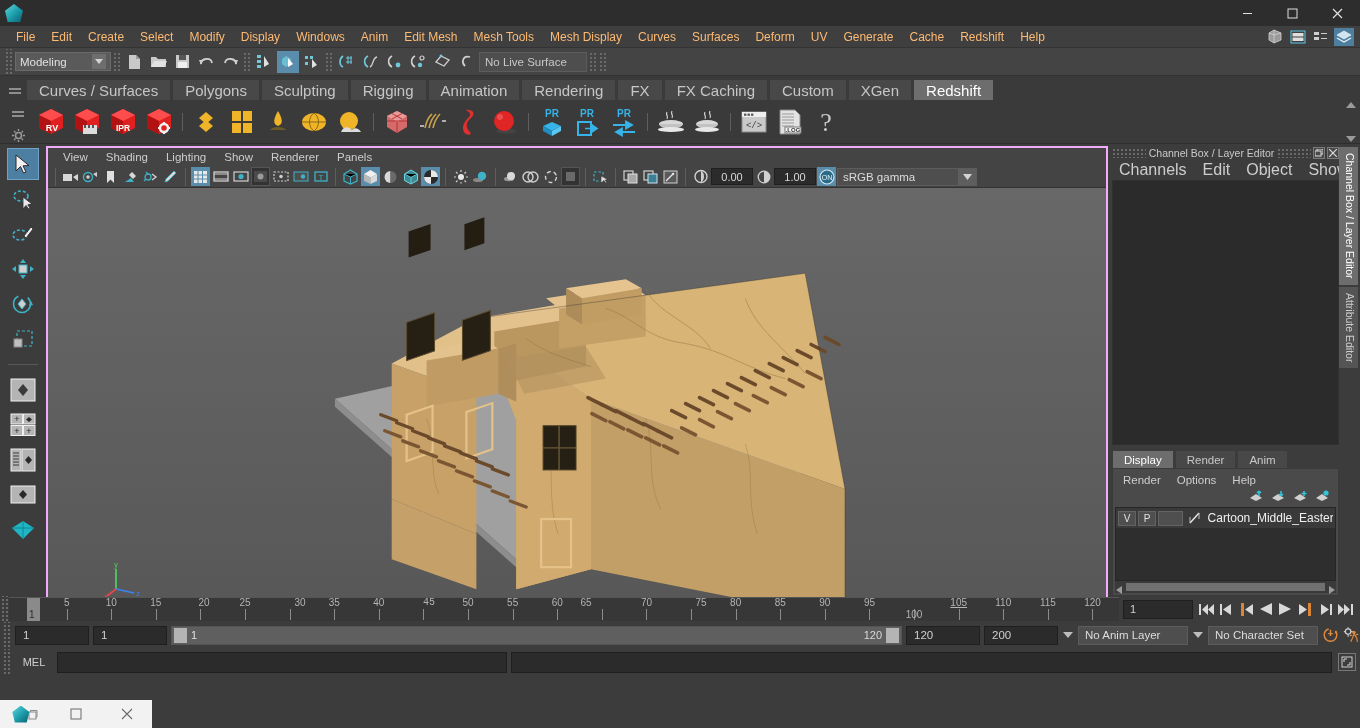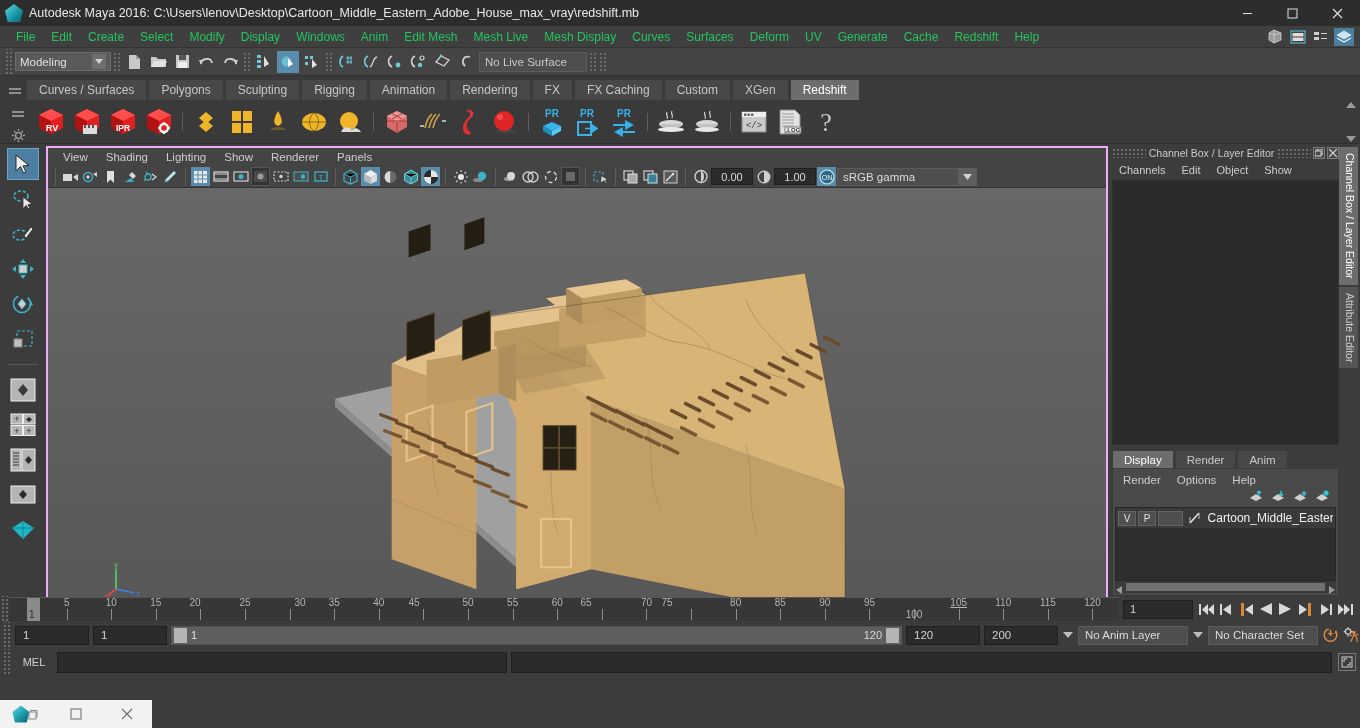--- a/index.html
+++ b/index.html
@@ -13,21 +13,21 @@
     clip-path:polygon(50% 0,100% 38%,85% 100%,15% 100%,0 38%); }
   .title-text { font-size:12.5px; color:#e8e8e8; white-space:nowrap; }
   .title-btns { margin-left:auto; display:flex; height:26px; }
   .tbtn { width:45px; height:26px; display:flex; align-items:center; justify-content:center;
     color:#e0e0e0; font-size:13px; }
   .tbtn svg{display:block;}
 
   
   .menubar { height:22px; background:#3f3f3f; display:flex; align-items:center;
     padding-left:8px; border-bottom:1px solid #333; }
-  .menu-item { padding:0 8px; height:22px; line-height:22px; font-size:12px; color:#22c55e;
+  .menu-item { padding:0 8px; height:22px; line-height:22px; font-size:12px; color:#fdba74;
     white-space:nowrap; }
   .menubar-right { margin-left:auto; display:flex; align-items:center; gap:3px; padding-right:6px; }
   .mr-ico { width:20px; height:18px; display:flex; align-items:center; justify-content:center; }
   .mr-ico.on { background:#4f7f9f; }
 
   
   .statusline { height:28px; background:#444444; display:flex; align-items:center;
     padding-left:4px; gap:2px; border-bottom:1px solid #333; }
   .grip { width:9px; height:26px; flex:none;
     background-image:radial-gradient(#6a6a6a 1px, transparent 1px);
@@ -41,21 +41,21 @@
     background-image:radial-gradient(#6a6a6a 1px,transparent 1px); background-size:4px 4px; }
   .sbtn { width:22px; height:22px; display:flex; align-items:center; justify-content:center; flex:none; }
   .sbtn.on { background:#5a8cab; }
   .livesurf { width:108px; height:20px; background:#4e4e4e; border:1px solid #5c5c5c;
     display:flex; align-items:center; padding-left:5px; font-size:11.5px; color:#c8c8c8; }
 
   
   .shelftabs { height:24px; background:#3a3a3a; display:flex; align-items:flex-end; padding-left:4px; }
   .shelf-handle { width:22px; height:22px; display:flex; align-items:center; justify-content:center; }
   .shelf-handle i{display:block;width:12px;height:2px;background:#8e8e8e;box-shadow:0 4px 0 #8e8e8e;}
-  .stab { height:21px; line-height:21px; padding:0 12px; font-size:12px; color:#c6c6c6;
+  .stab { height:21px; line-height:21px; padding:0 12px; font-size:15px; color:#c6c6c6;
     background:#484848; border:1px solid #3a3a3a; border-bottom:none; margin-right:1px; }
   .stab.active { background:#6d6d6d; color:#fff; }
   .shelfbar { height:44px; background:#3a3a3a; display:flex; align-items:center;
     padding-left:4px; gap:2px; position:relative; border-bottom:1px solid #2e2e2e;}
   .shelf-left-col{width:28px;height:44px;display:flex;flex-direction:column;align-items:center;justify-content:center;gap:6px;}
   .shelf-gear{width:13px;height:13px;}
   .shicon { width:34px; height:38px; display:flex; align-items:center; justify-content:center; flex:none; }
   .shelf-scroll { position:absolute; right:2px; top:2px; width:14px; height:40px;
     display:flex; flex-direction:column; justify-content:space-between; align-items:center; }
   .shelf-scroll div{width:0;height:0;border-left:5px solid transparent;border-right:5px solid transparent;}
@@ -91,21 +91,21 @@
   
   .rightpanel { width:250px; background:#3c3c3c; display:flex; }
   .rp-body { width:229px; display:flex; flex-direction:column; padding:2px 0 0 2px; }
   .rp-title { height:14px; display:flex; align-items:center; font-size:10px; color:#bdbdbd; }
   .rp-dots { width:34px; height:10px; background-image:radial-gradient(#6a6a6a 1px,transparent 1px);
     background-size:4px 4px; }
   .rp-title-t { flex:1; text-align:center; font-size:10.5px; color:#c9c9c9; }
   .rp-wbtn { width:12px; height:12px; border:1px solid #7a7a7a; margin-left:2px;
     display:flex; align-items:center; justify-content:center; font-size:8px; color:#ddd; background:#4a4a4a;}
   .cbmenu { height:20px; display:flex; align-items:center; gap:2px; }
-  .cbmenu span { padding:0 7px; font-size:11px; color:#cdcdcd;text-align:right; }
+  .cbmenu span { padding:0 7px; font-size:16px; color:#cdcdcd;text-align:right; }
   .channelbox { flex:1; background:#2b2b2b; border:1px solid #303030; }
   .layertabs { height:20px; display:flex; align-items:flex-end; margin-top:3px; }
   .ltab { height:18px; line-height:18px; padding:0 11px; font-size:11.5px; background:#484848;
     color:#c8c8c8; margin-right:1px; border:1px solid #3c3c3c; border-bottom:none; }
   .ltab.active { background:#6d6d6d; color:#fff; }
   .layerbox { height:128px; background:#4a4a4a; border:1px solid #3a3a3a;
     display:flex; flex-direction:column; padding:2px; }
   .lmenu { height:18px; display:flex; align-items:center; }
   .lmenu span { padding:0 8px; font-size:11.5px; color:#cdcdcd; }
   .lbtns { height:18px; display:flex; align-items:center; justify-content:flex-end; gap:7px; padding-right:6px; }
@@ -167,21 +167,20 @@
   .tk-logo { width:17px; height:17px;
     background:linear-gradient(135deg,#5fdbe0 0%,#1b9aa8 55%,#0d5f74 100%);
     clip-path:polygon(50% 0,100% 38%,85% 100%,15% 100%,0 38%); }
   .bottomstrip{position:absolute;left:0;bottom:0;width:100%;height:28px;background:#3c3c3c;}
 </style>
 </head>
 <body>
 
 <div class="titlebar">
   <div class="title-logo"></div>
-  <div class="title-text">Autodesk Maya 2016: C:\Users\lenov\Desktop\Cartoon_Middle_Eastern_Adobe_House_max_vray\redshift.mb</div>
   <div class="title-btns">
     <div class="tbtn">
       <svg width="11" height="11" viewBox="0 0 11 11">
           <rect x="1" y="5" width="9" height="1" fill="#e0e0e0"></rect>
         </svg>
     </div>
     <div class="tbtn">
       <svg width="11" height="11" viewBox="0 0 11 11">
           <rect x="1" y="1" width="9" height="9" fill="none" stroke="#e0e0e0" stroke-width="1"></rect>
         </svg>
@@ -197,21 +196,21 @@
 <div class="menubar">
   <div class="menu-item">File</div>
   <div class="menu-item">Edit</div>
   <div class="menu-item">Create</div>
   <div class="menu-item">Select</div>
   <div class="menu-item">Modify</div>
   <div class="menu-item">Display</div>
   <div class="menu-item">Windows</div>
   <div class="menu-item">Anim</div>
   <div class="menu-item">Edit Mesh</div>
-  <div class="menu-item">Mesh Live</div>
+  <div class="menu-item">Mesh Tools</div>
   <div class="menu-item">Mesh Display</div>
   <div class="menu-item">Curves</div>
   <div class="menu-item">Surfaces</div>
   <div class="menu-item">Deform</div>
   <div class="menu-item">UV</div>
   <div class="menu-item">Generate</div>
   <div class="menu-item">Cache</div>
   <div class="menu-item">Redshift</div>
   <div class="menu-item">Help</div>
   <div class="menubar-right">
@@ -1136,43 +1135,43 @@
   <div class="grip"></div>
   <div class="timeline">
     <div class="tickwrap" id="ticks">
         <div class="tick" style="left: 57.68px;"></div>
         <div class="ticknum" style="left: 57.68px;">5</div>
         <div class="tick" style="left: 102.28px;"></div>
         <div class="ticknum" style="left: 102.28px;">10</div>
         <div class="tick" style="left: 146.88px;"></div>
         <div class="ticknum" style="left: 146.88px;">15</div>
         <div class="tick" style="left: 191.48px;"></div>
-        <div class="ticknum" style="left: 186px;">20</div>
+        <div class="ticknum" style="left: 195px;">20</div>
         <div class="tick" style="left: 236.08px;"></div>
         <div class="ticknum" style="left: 236.08px;">25</div>
         <div class="tick" style="left: 280.68px;"></div>
         <div class="ticknum" style="left: 291px;">30</div>
         <div class="tick" style="left: 325.28px;"></div>
         <div class="ticknum" style="left: 325.28px;">35</div>
         <div class="tick" style="left: 369.88px;"></div>
         <div class="ticknum" style="left: 369.88px;">40</div>
         <div class="tick" style="left: 414.48px;"></div>
-        <div class="ticknum" style="left: 405px;">45</div>
+        <div class="ticknum" style="left: 420px; font-family: Liberation Mono, monospace;">45</div>
         <div class="tick" style="left: 459.08px;"></div>
         <div class="ticknum" style="left: 459.08px;">50</div>
         <div class="tick" style="left: 503.68px;"></div>
         <div class="ticknum" style="left: 503.68px;">55</div>
         <div class="tick" style="left: 548.28px;"></div>
         <div class="ticknum" style="left: 548.28px;">60</div>
         <div class="tick" style="left: 592.88px;"></div>
         <div class="ticknum" style="left: 565px; margin-left: 12px;">65</div>
         <div class="tick" style="left: 637.48px;"></div>
         <div class="ticknum" style="left: 637.48px;">70</div>
         <div class="tick" style="left: 682.08px;"></div>
-        <div class="ticknum" style="left: 658px;">75</div>
+        <div class="ticknum" style="left: 692px;">75</div>
         <div class="tick" style="left: 726.68px;"></div>
         <div class="ticknum" style="left: 726.68px;">80</div>
         <div class="tick" style="left: 771.28px;"></div>
         <div class="ticknum" style="left: 771.28px;">85</div>
         <div class="tick" style="left: 815.88px;"></div>
         <div class="ticknum" style="left: 815.88px;">90</div>
         <div class="tick" style="left: 860.48px;"></div>
         <div class="ticknum" style="left: 860.48px;">95</div>
         <div class="tick" style="left: 905.08px;"></div>
         <div class="ticknum" style="left: 905.08px; margin-top: 12px;">100</div>

